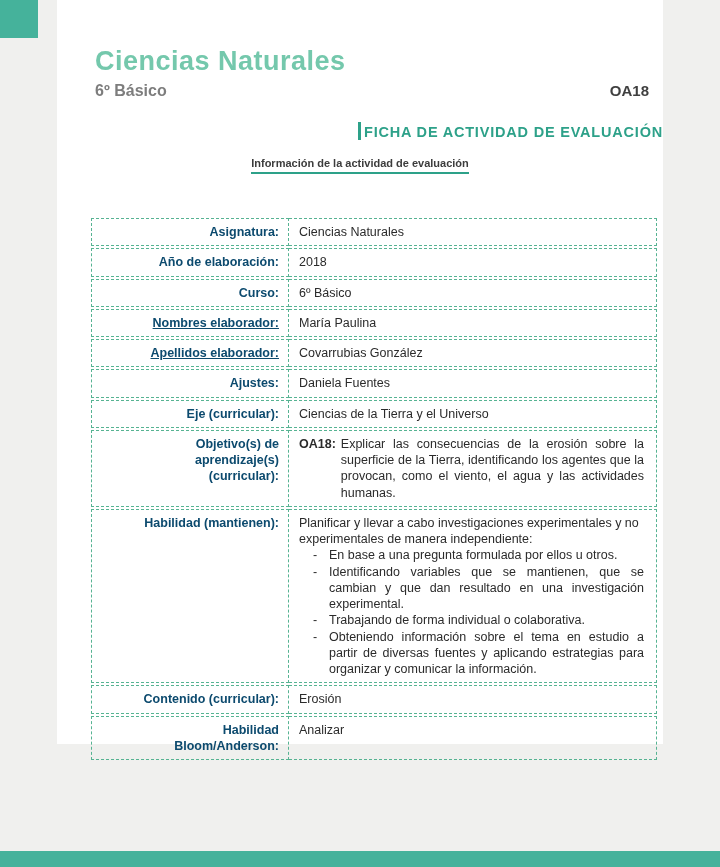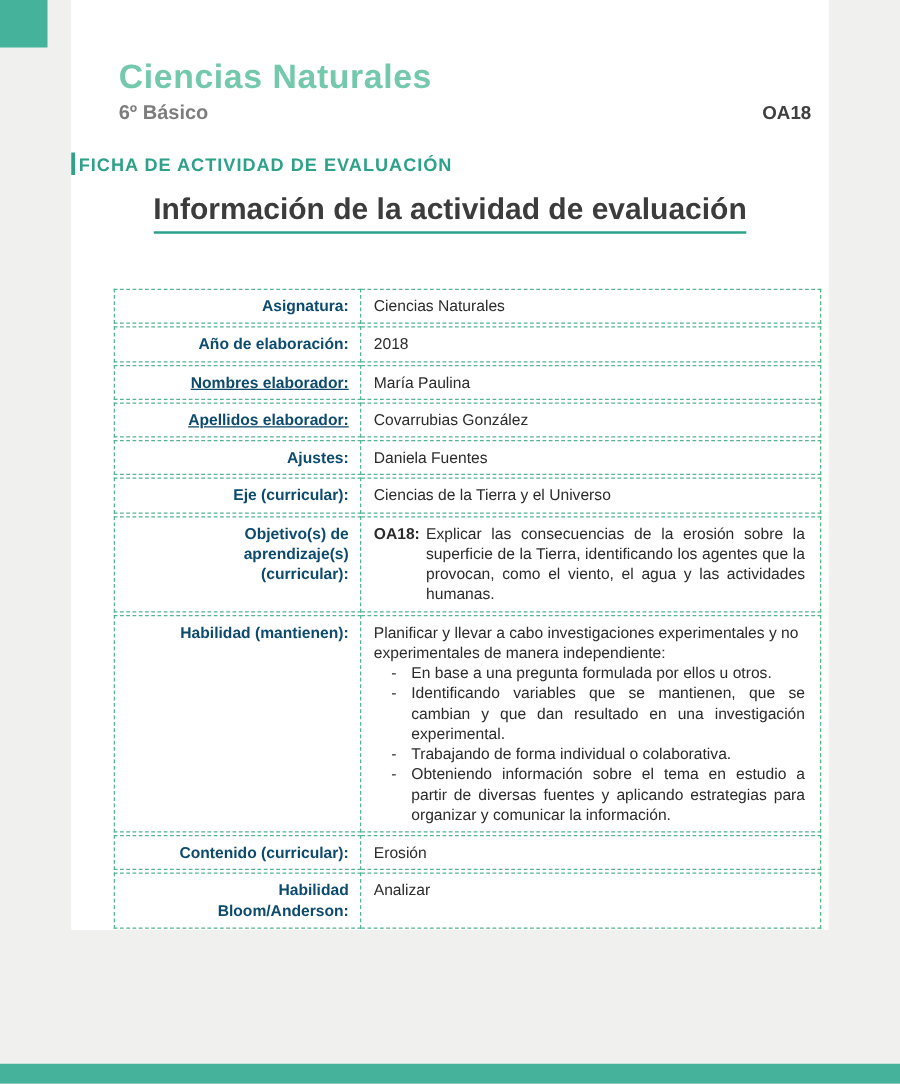--- a/index.html
+++ b/index.html
@@ -49,42 +49,42 @@
     color: #7d7d7d;
     font-size: 16px;
     font-weight: bold;
   }
   .badge {
     color: #404040;
     font-size: 15px;
     font-weight: bold;
   }
   .ficha-title {
-    text-align: left;
+    text-align: right;
     margin-top: 22px;
     color: #2da189;
     font-weight: bold;
     font-size: 14.5px;
     letter-spacing: 0.8px;
   }
   .vbar {
     display: inline-block;
     width: 3px; height: 18px;
     background: #2da189;
     margin-right: 3px;
     vertical-align: -3px;
   }
   .section-title-wrap {
     text-align: center;
     margin-top: 13px;
   }
   .section-title {
     display: inline-block;
     color: #3c3c3c;
-    font-size: 24px;
+    font-size: 11px;
     font-weight: bold;
     padding-bottom: 3px;
     border-bottom: 2.5px solid #2da189;
   }
   .table-wrap { margin: 42px 6px 0 34px; }
   table.info-table {
     width: 100%;
     border-collapse: separate;
     border-spacing: 0 2px;
     table-layout: fixed;
@@ -148,20 +148,24 @@
       <tbody>
           <tr>
         <td class="label"><span>Asignatura:</span></td>
         <td class="value">Ciencias Naturales</td>
       </tr>
       <tr>
         <td class="label"><span>Año de elaboración:</span></td>
         <td class="value">2018</td>
       </tr>
       <tr>
+        <td class="label"><span>Curso:</span></td>
+        <td class="value">6º Básico</td>
+      </tr>
+      <tr>
         <td class="label underlined"><span>Nombres elaborador:</span></td>
         <td class="value">María Paulina</td>
       </tr>
       <tr>
         <td class="label underlined"><span>Apellidos elaborador:</span></td>
         <td class="value">Covarrubias González</td>
       </tr>
       <tr>
         <td class="label"><span>Ajustes:</span></td>
         <td class="value">Daniela Fuentes</td>

